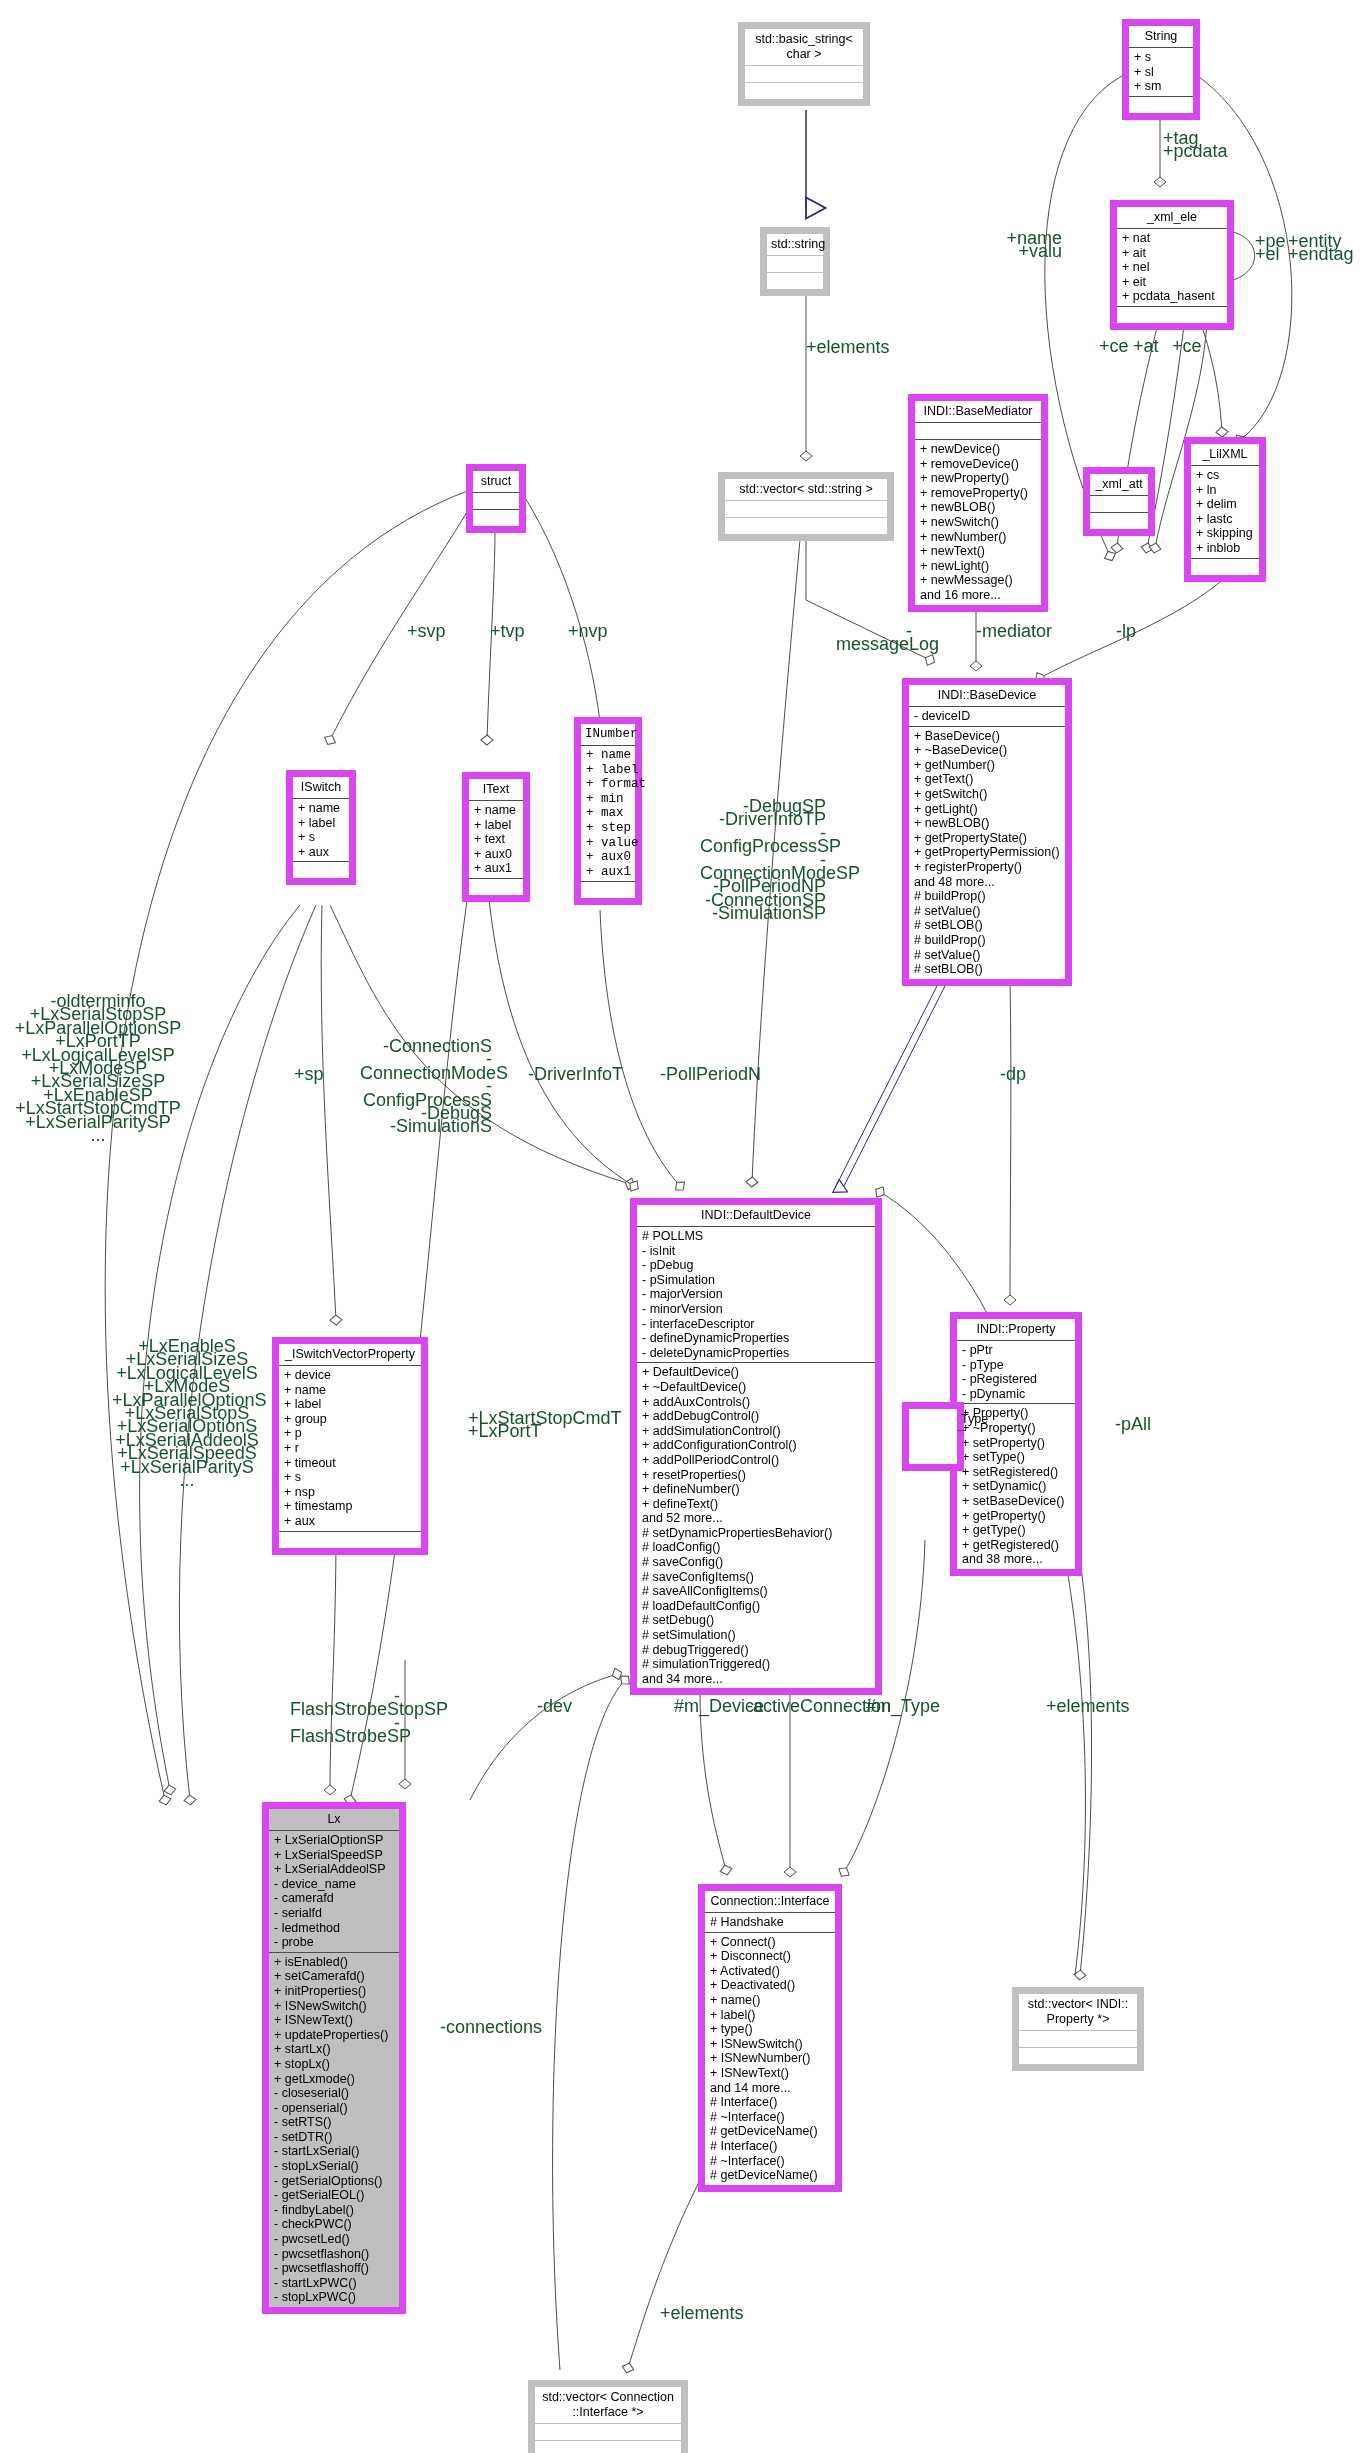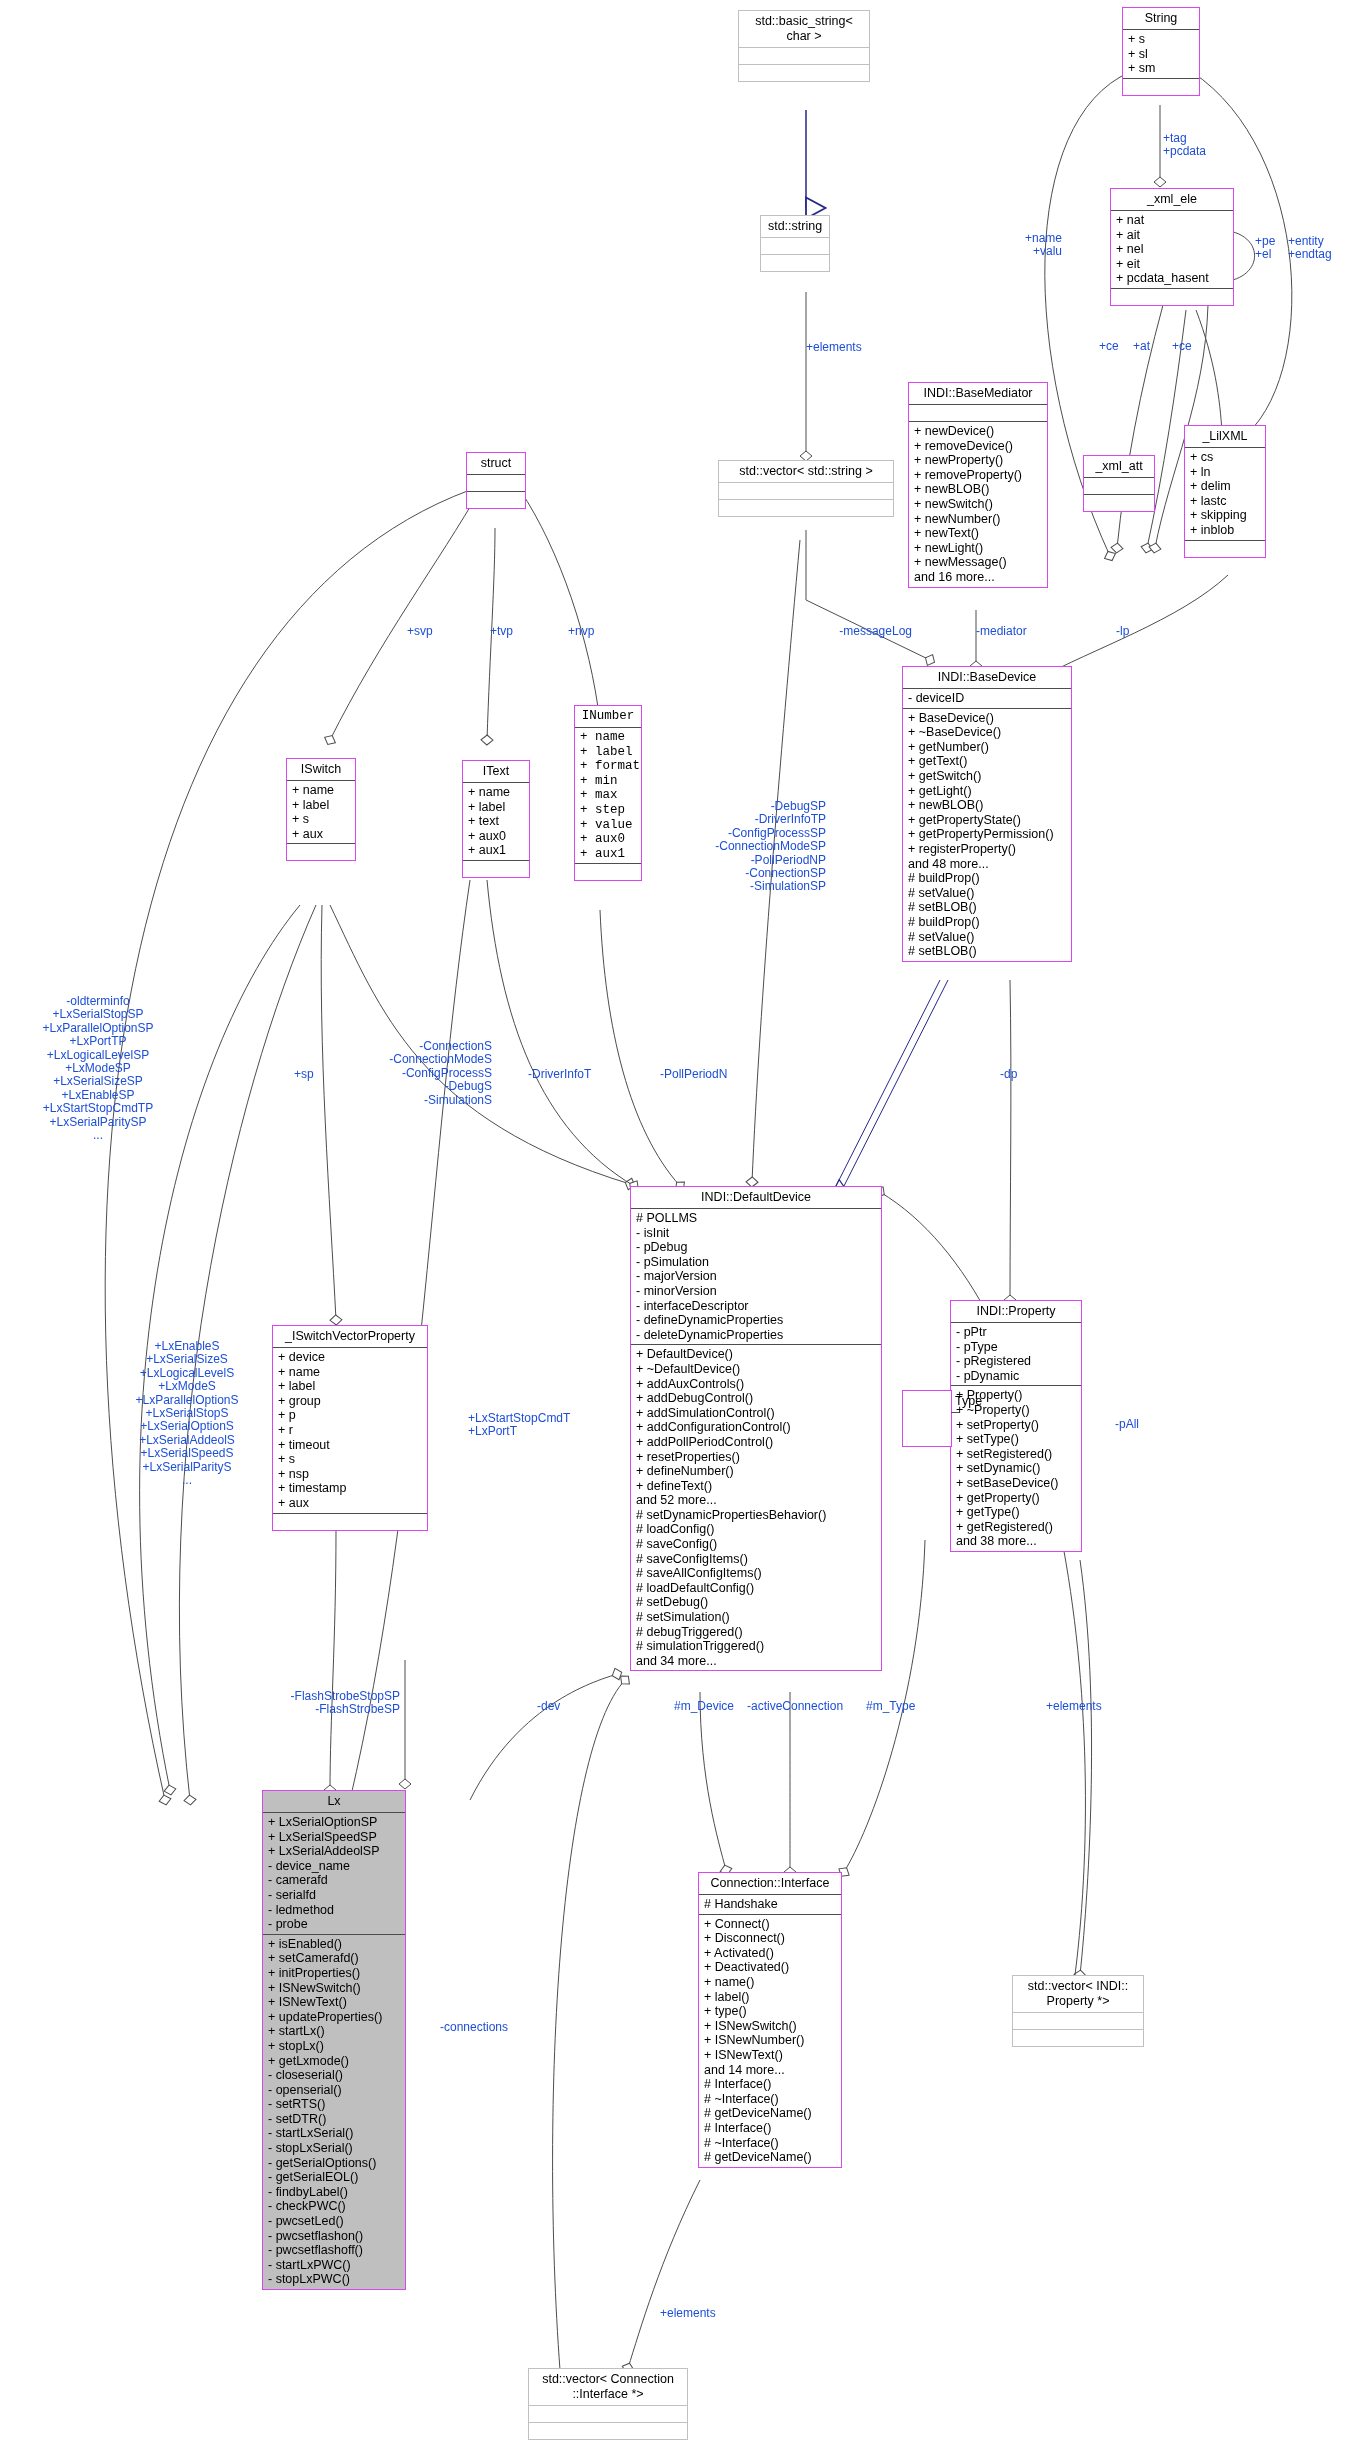--- a/index.html
+++ b/index.html
@@ -1,31 +1,31 @@
 <!DOCTYPE html>
 <html><head>
 <meta charset="utf-8">
 <style>
   html,body{margin:0;padding:0;background:#fff;}
   body{font-family:"Liberation Sans", sans-serif;}
   #canvas{position:relative;width:1364px;height:2453px;background:#ffffff;overflow:hidden;}
   svg.edges{position:absolute;left:0;top:0;width:1364px;height:2453px;pointer-events:none;}
 
-  .node{position:absolute;box-sizing:border-box;border:1px solid #d946ef;background:#ffffff;}
+  .node{position:absolute;box-sizing:border-box;border:7px solid #d946ef;background:#ffffff;margin-top:12px;}
   .node .title{text-align:center;font-size:12.5px;line-height:15px;padding:3px 4px;border-bottom:1px solid #4d4d4d;white-space:pre-line;color:#000;}
   .node .sec{border-bottom:1px solid #4d4d4d;padding:2px 5px;font-size:12.5px;line-height:14.6px;color:#000;}
   .node .sec:last-child{border-bottom:none;}
   .node .sec.empty{height:16px;padding:0;}
   .node .sec div{white-space:nowrap;}
   .node.gray{background:#bfbfbf;}
   .node.gray .sec{background:#bfbfbf;}
   .node.lite{border-color:#c0c0c0;}
   .node.lite .title,.node.lite .sec{border-color:#c0c0c0;}
 
-  .elabel{position:absolute;font-size:12px;line-height:13.4px;color:#1d4ed8;white-space:pre-line;text-align:center;}
+  .elabel{position:absolute;font-size:18px;line-height:13.4px;color:#14532d;white-space:pre-line;text-align:center;}
   .elabel.l{text-align:left;}
   .elabel.r{text-align:right;}
 </style>
 </head>
 <body>
 
 <div id="canvas">
 
   <svg class="edges" viewBox="0 0 1364 2453">
     <defs>

